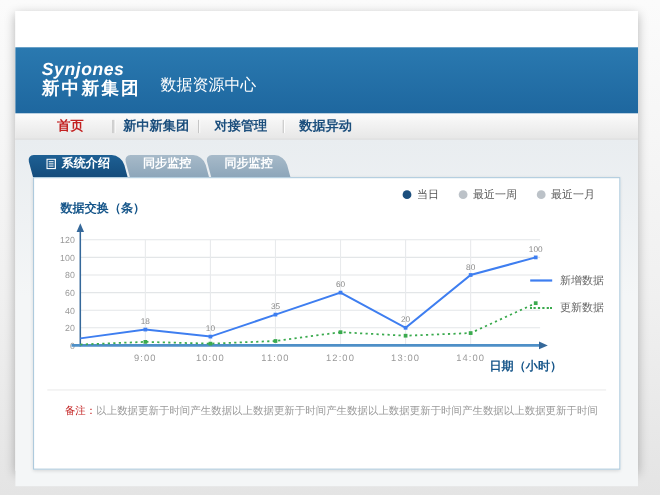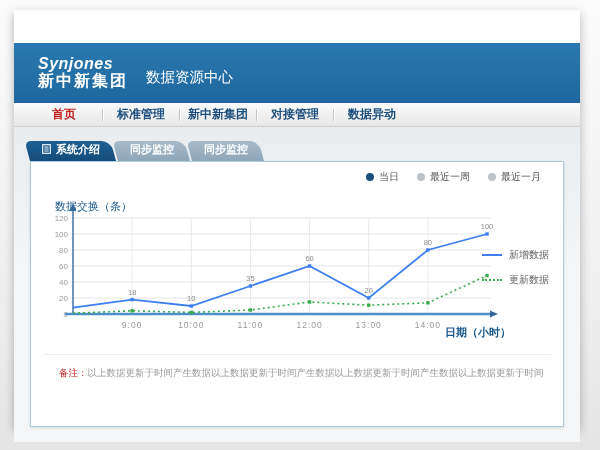--- a/index.html
+++ b/index.html
@@ -52,21 +52,21 @@
   .panel{
     position:absolute; left:16px; top:34px; width:534px; height:266px;
     background:#fff; border:1px solid #aecadd; box-shadow:0 1px 3px rgba(0,0,0,.12);
   }
   
   .radio-row{ position:absolute; top:8px; right:22px; display:flex; gap:18px; }
   .radio{ display:flex; align-items:center; gap:5px; font-size:10px; color:#555; cursor:pointer; }
   .dot{ width:8px; height:8px; border-radius:50%; background:#bcc2c8; }
   .radio.selected .dot{ background:#1b4e7d; }
   
-  .y-label{ position:absolute; top:37px; left:24px; font-size:11px; font-weight:normal; color:#16568a; }
+  .y-label{ position:absolute; top:20px; left:24px; font-size:11px; font-weight:bold; color:#16568a; }
   .x-label{ position:absolute; top:163px; right:52px; font-size:11px; font-weight:bold; color:#16568a;font-family:Liberation Mono, monospace; }
   .chart-wrap{ position:absolute; top:40px; left:16px; }
   .chart-wrap svg{ display:block; font-family:"Liberation Sans",sans-serif; }
   
   .legend{ position:absolute; top:86px; right:14px; }
   .legend-item{ display:flex; align-items:center; gap:7px; margin-bottom:11px; cursor:pointer; }
   .sw{ width:20px; }
   .sw-solid{ border-top:2px solid #3e7ef0; }
   .sw-dotted{ border-top:2px dotted #3aaa4e; }
   .legend-item span{ font-size:10px; color:#666; }
@@ -84,21 +84,20 @@
     <div class="logo">
       <span class="logo-en">Synjones</span>
       <span class="logo-cn">新中新集团</span>
     </div>
     <div class="app-title">数据资源中心</div>
   </div>
 
   <div class="nav">
     <div class="nav-item active">首页</div>
     <div class="nav-sep"></div>
-    <div class="nav-item">标准管理</div>
     <div class="nav-sep"></div>
     <div class="nav-item">新中新集团</div>
     <div class="nav-sep"></div>
     <div class="nav-item">对接管理</div>
     <div class="nav-sep"></div>
     <div class="nav-item">数据异动</div>
   </div>
 
   <div class="content">
     <div class="tabs">

